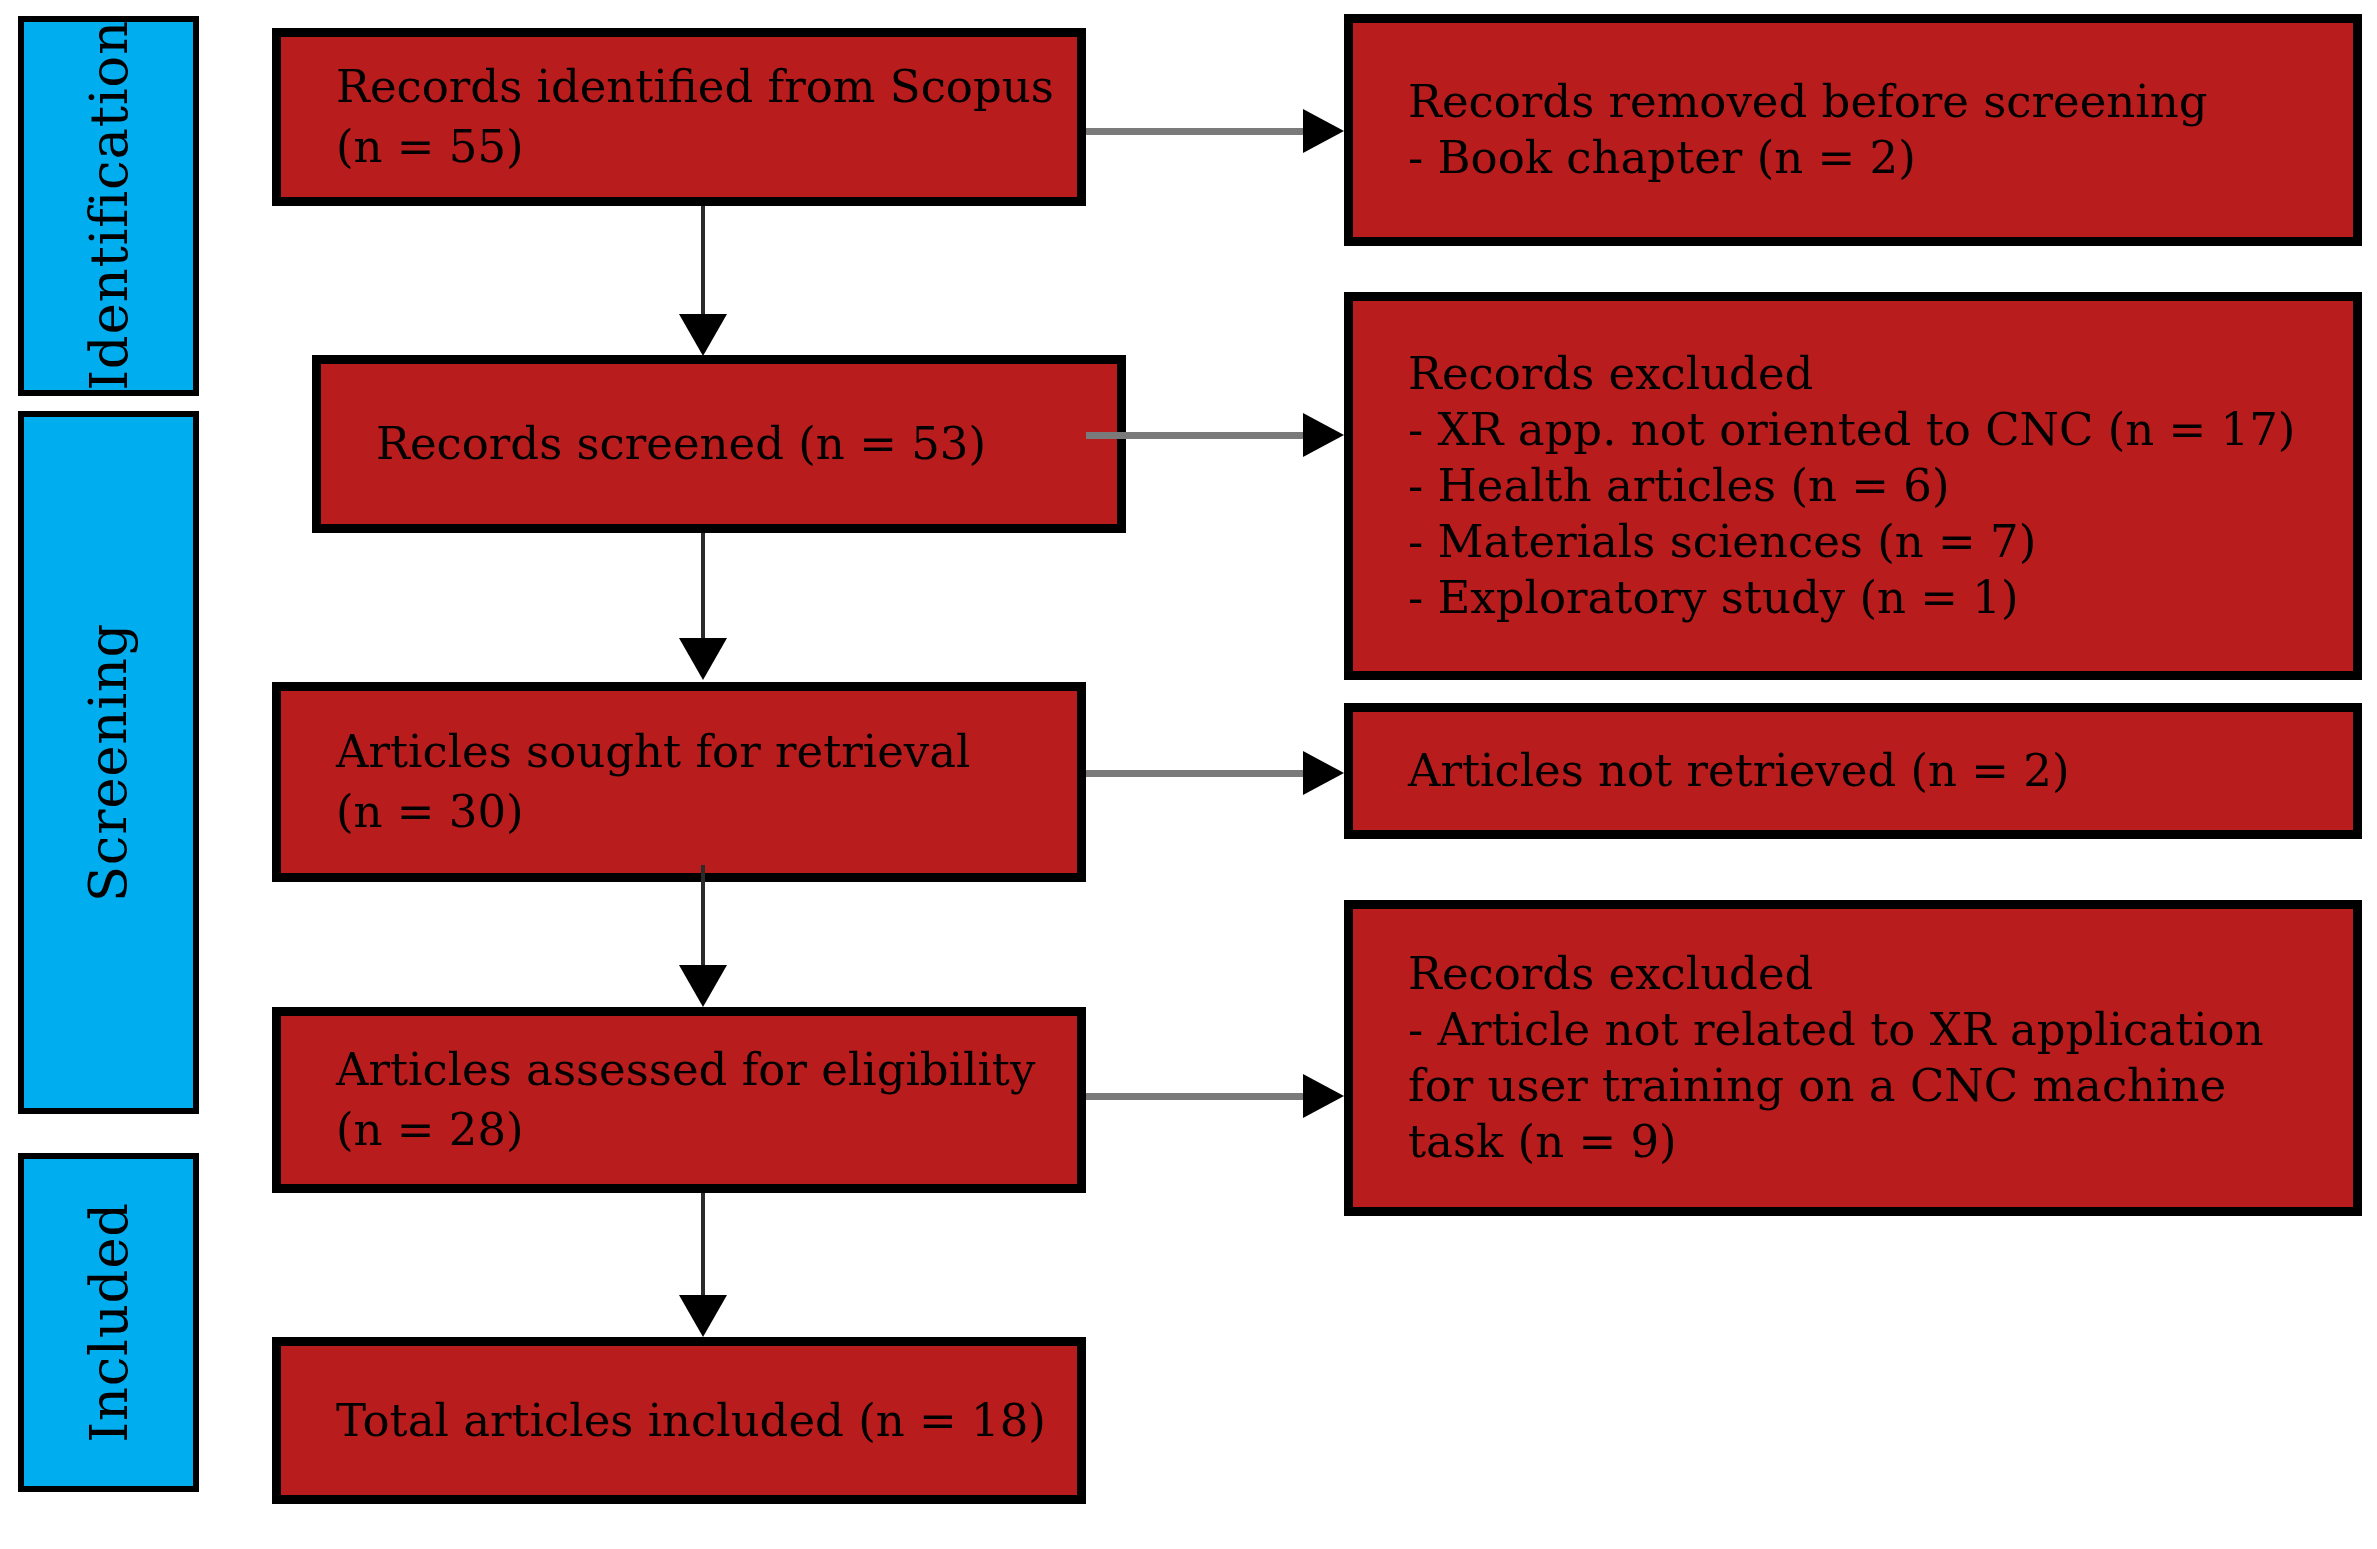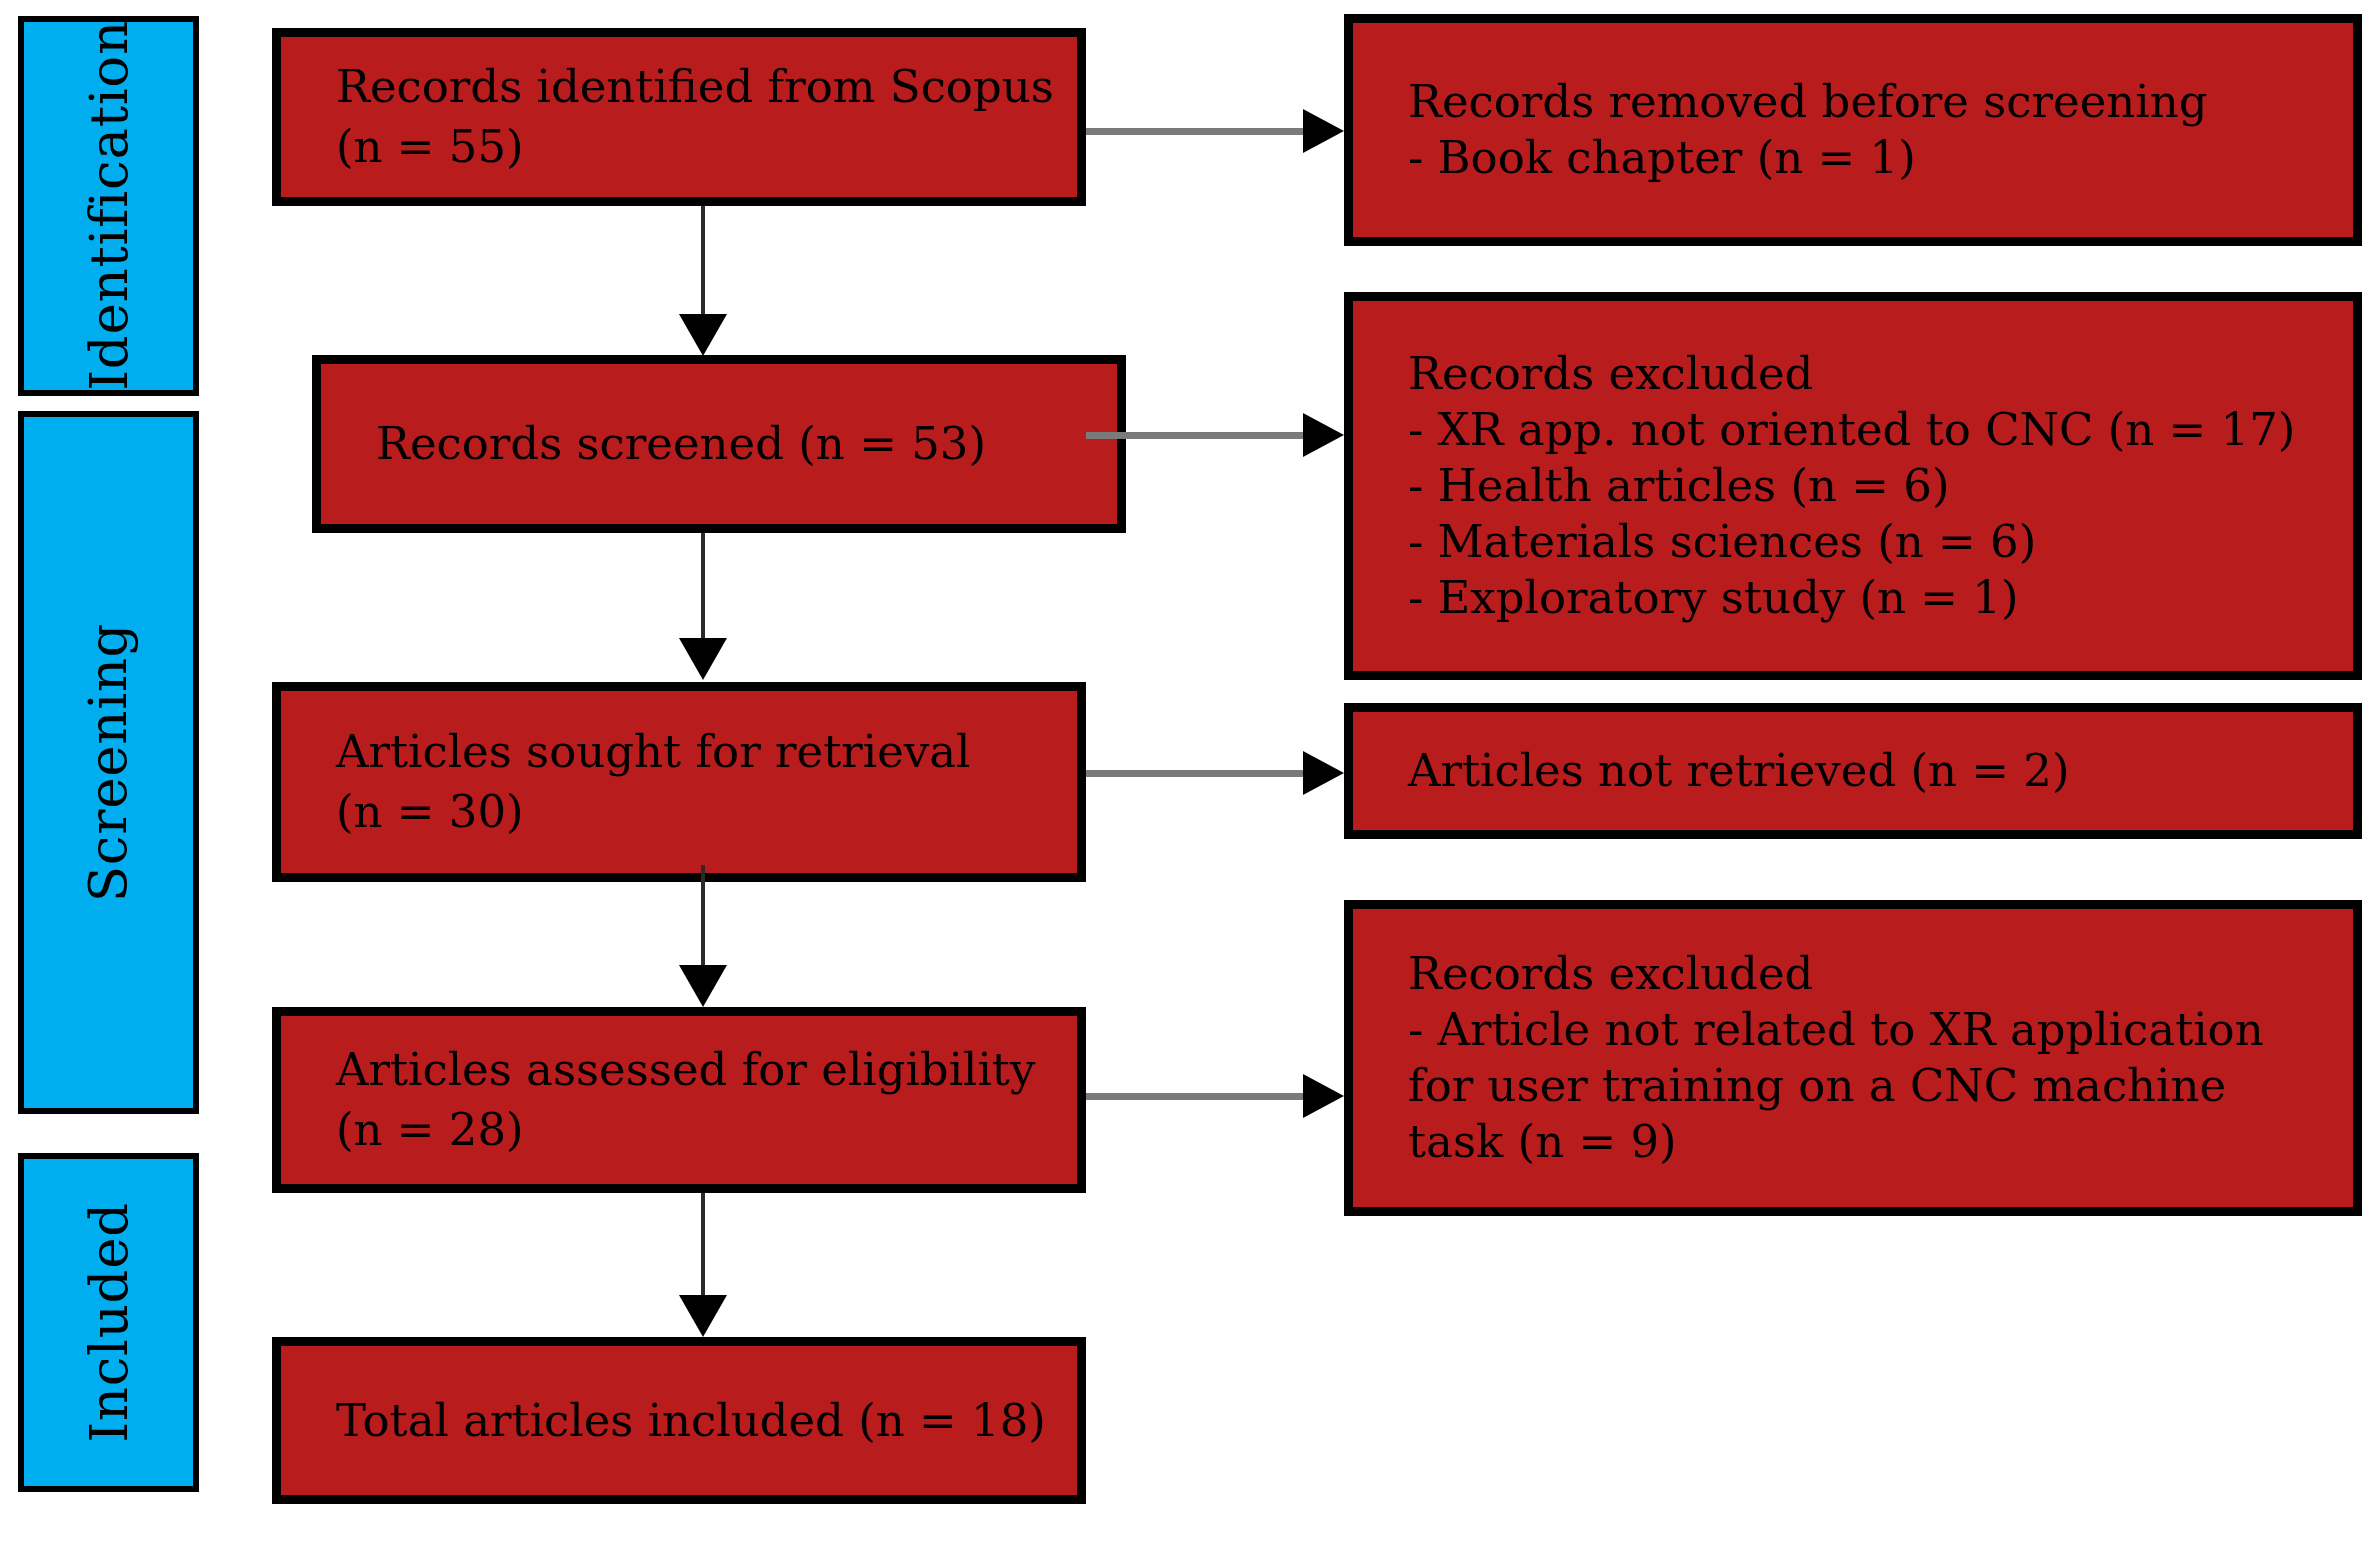--- a/index.html
+++ b/index.html
@@ -117,28 +117,28 @@
   <div class="node mid" style="top:1007px; height:186px;">
     <div class="node-text">Articles assessed for eligibility
 (n = 28)</div>
   </div>
   <div class="node mid" style="top:1337px; height:167px;">
     <div class="node-text">Total articles included (n = 18)</div>
   </div>
 
   <div class="node side" style="top:14px; height:232px;">
     <div class="node-text">Records removed before screening</div>
-    <div class="node-text">- Book chapter (n = 1)</div>
+    <div class="node-text">- Book chapter (n = 2)</div>
   </div>
 
   <div class="node side" style="top:292px; height:388px;">
     <div class="node-text">Records excluded</div>
     <div class="node-text">- XR app. not oriented to CNC (n = 17)</div>
     <div class="node-text">- Health articles (n = 6)</div>
-    <div class="node-text">- Materials sciences (n = 6)</div>
+    <div class="node-text">- Materials sciences (n = 7)</div>
     <div class="node-text">- Exploratory study (n = 1)</div>
   </div>
 
   <div class="node side" style="top:703px; height:136px;">
     <div class="node-text">Articles not retrieved (n = 2)</div>
   </div>
 
   <div class="node side" style="top:900px; height:316px;">
     <div class="node-text">Records excluded</div>
     <div class="node-text">- Article not related to XR application

